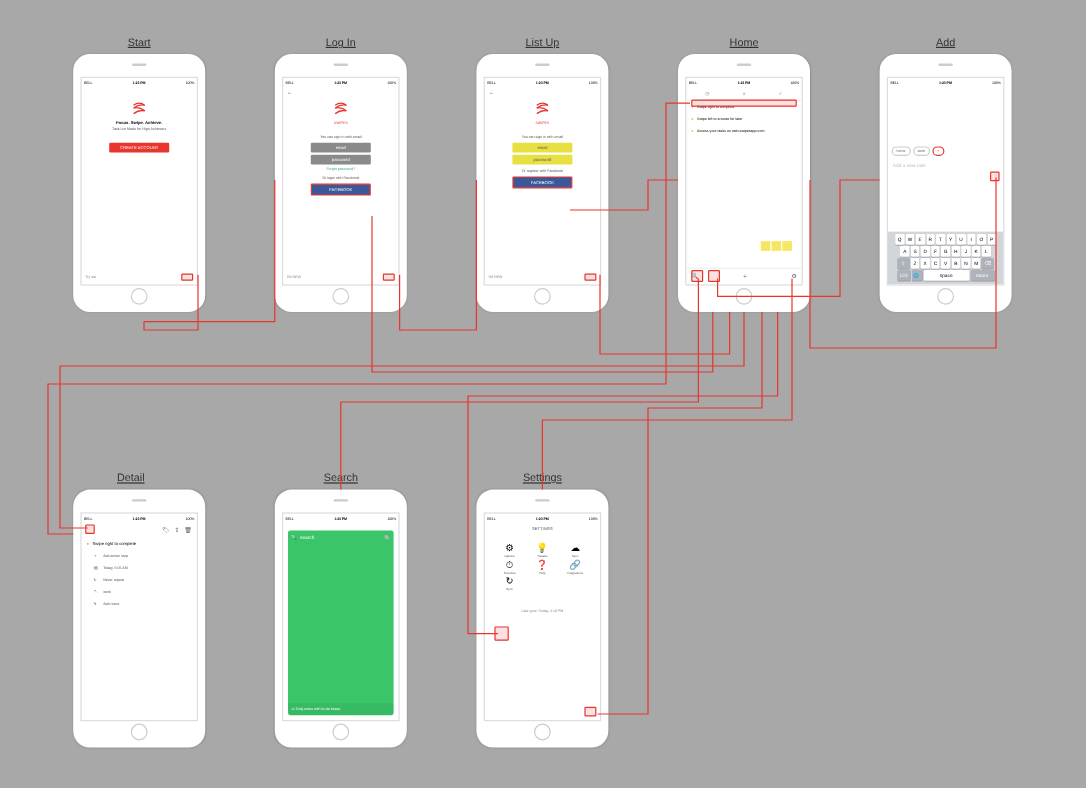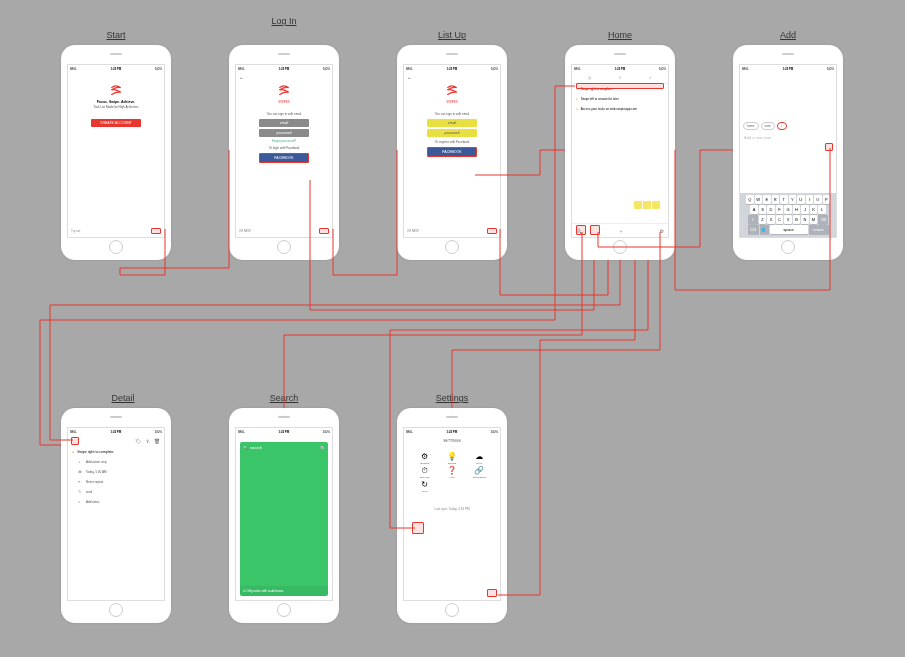--- a/index.html
+++ b/index.html
@@ -263,25 +263,25 @@
     position: absolute;
     top: 0; left: 0;
     width: 905px; height: 657px;
     pointer-events: none;
   }
 </style>
 </head>
 <body>
 
 <div class="screen-label" style="left:61px; top:30px;">Start</div>
-<div class="screen-label" style="left:229px; top:16px;">Log In</div>
+<div class="screen-label" style="left:229px; top:30px;">Log In</div>
 <div class="screen-label" style="left:397px; top:30px;">List Up</div>
 <div class="screen-label" style="left:565px; top:30px;">Home</div>
 <div class="screen-label" style="left:733px; top:30px;">Add</div>
-<div class="screen-label" style="left:68px; top:393px;">Detail</div>
+<div class="screen-label" style="left:54px; top:393px;">Detail</div>
 <div class="screen-label" style="left:229px; top:393px;">Search</div>
 <div class="screen-label" style="left:397px; top:393px;">Settings</div>
 
 <div class="phone" style="left:61px; top:45px;">
   <div class="screen">
     <div class="statusbar">
       <span>BELL</span>
       <span class="mid">1:23 PM</span>
       <span>100%</span>
     </div>

